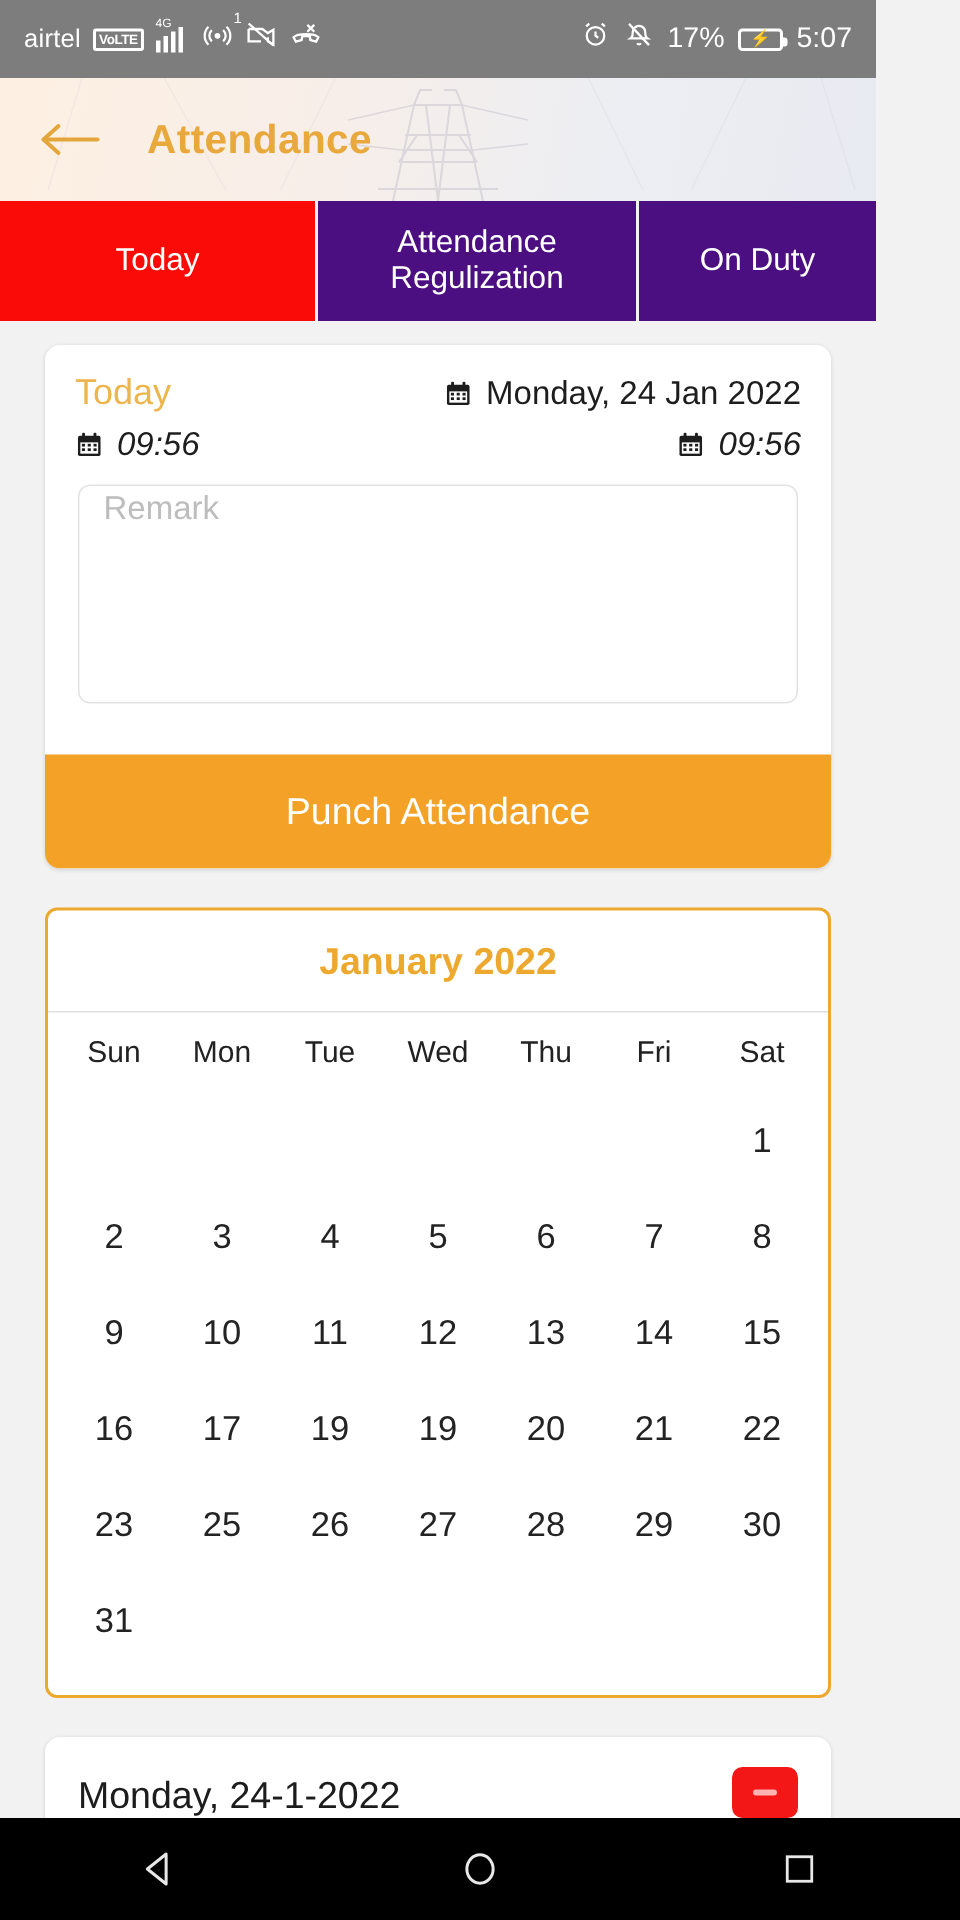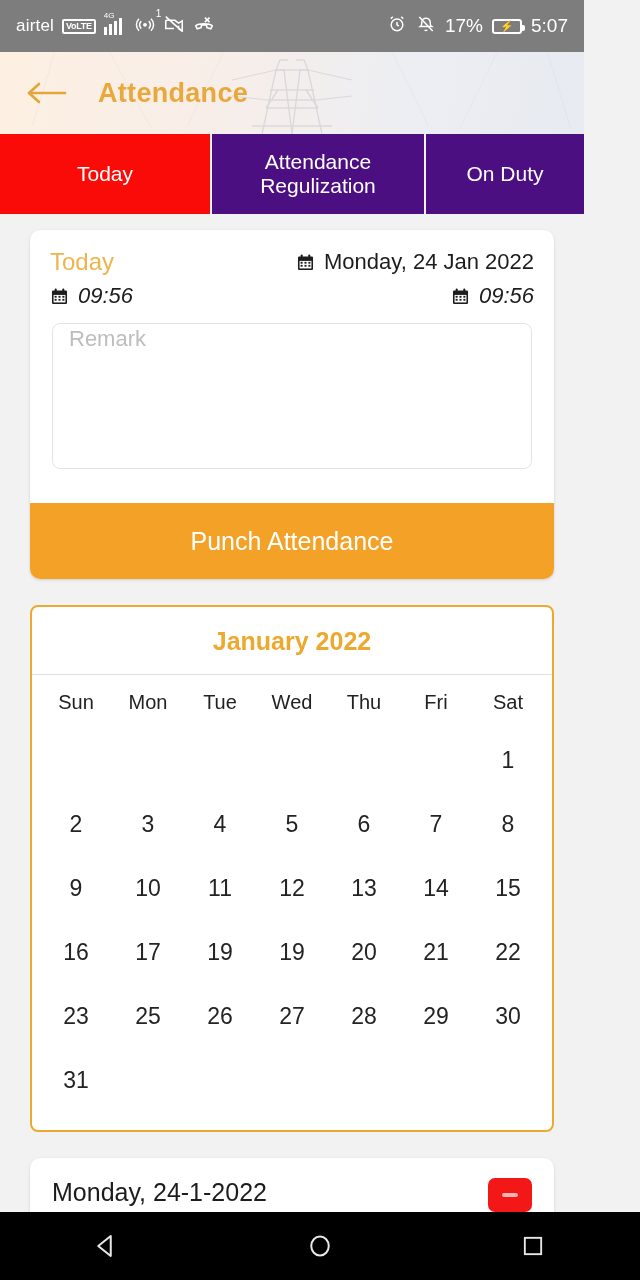--- a/index.html
+++ b/index.html
@@ -126,21 +126,21 @@
   .cell.empty { cursor:default; }
   .cell .pill {
     min-width:48px; height:48px; display:flex; align-items:center; justify-content:center;
     border-radius:3px; padding:0 6px;
   }
   .cell.selected .pill { background:#7fe68c; color:#173d1c; }
 
   
   .bottom-card {
     background:#ffffff; border-radius:10px; box-shadow:0 1px 3px rgba(0,0,0,.14);
-    padding:20px 22px; display:flex; align-items:flex-start; justify-content:space-between;
+    padding:20px 22px; display:flex; align-items:flex-end; justify-content:space-between;
   }
   .bc-date { font-size:25px; color:#1c1c1c; }
   .bc-badge {
     width:44px; height:34px; background:#f31717; border-radius:7px;
     display:flex; align-items:center; justify-content:center; cursor:pointer;
   }
   .bc-badge span { display:block; width:16px; height:4px; background:#ffb3b3; border-radius:2px; }
 
   
   .navbar {

